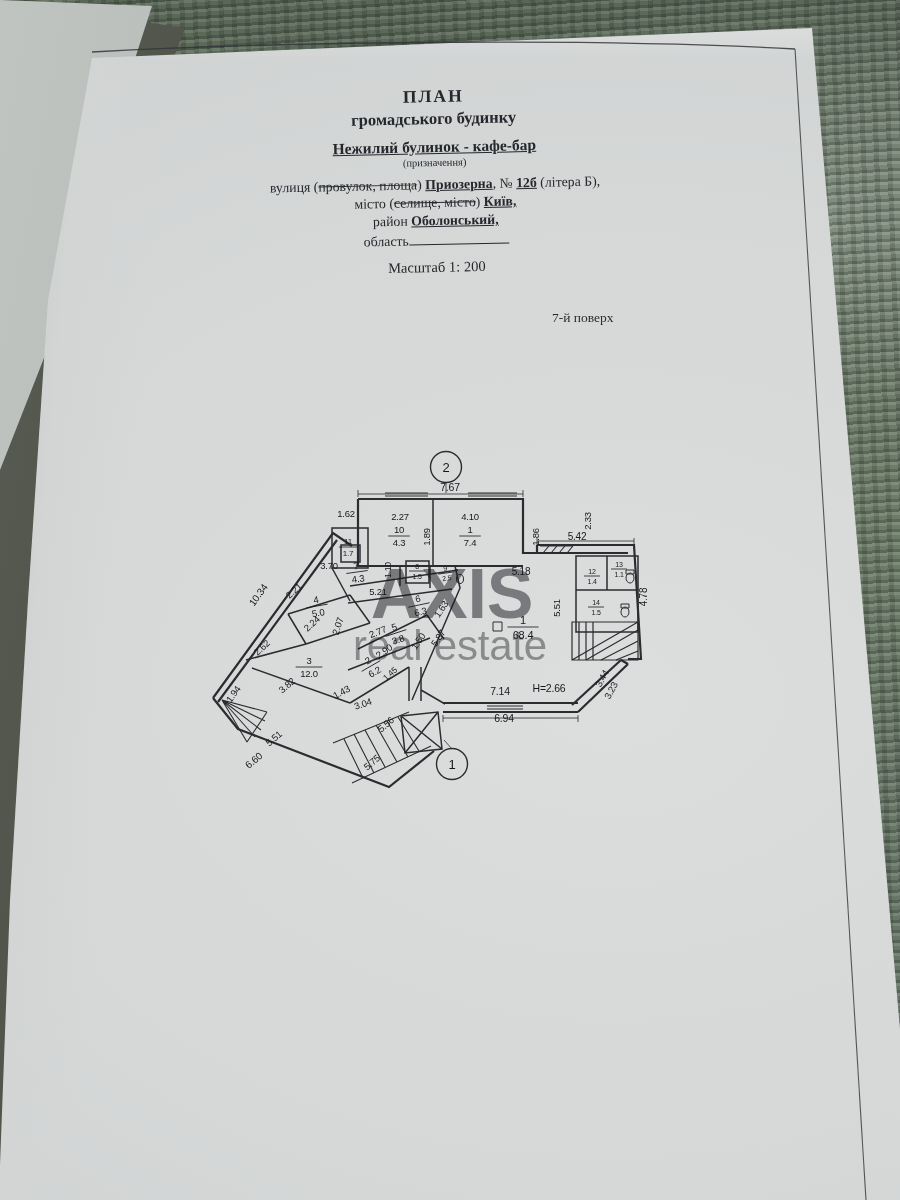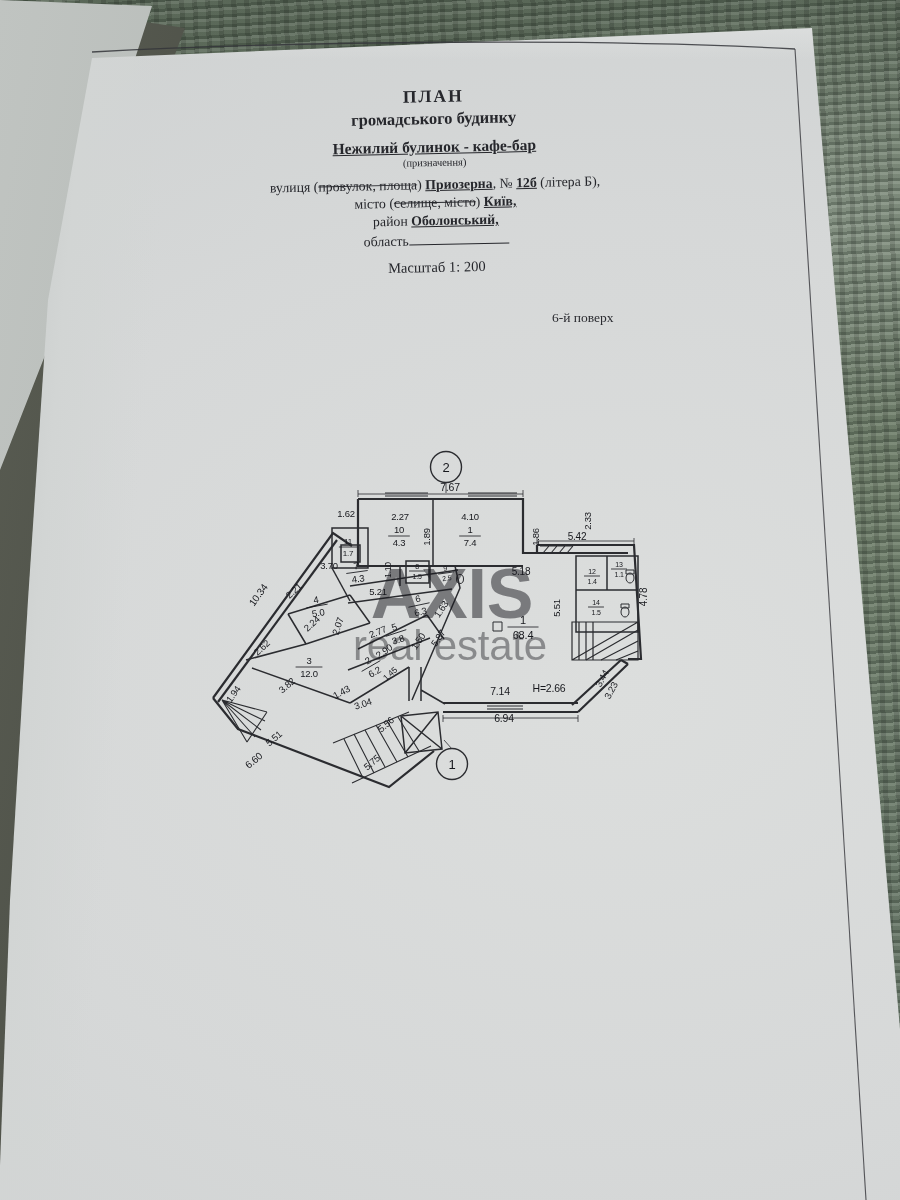--- a/index.html
+++ b/index.html
@@ -68,21 +68,21 @@
     <div class="t2">громадського будинку</div>
     <div class="sub">Нежилий булинок - кафе-бар</div>
     <div class="note">(призначення)</div>
     <div class="addr"><span>вулиця (</span><span class="st">провулок, площа</span><span>) </span><span class="bu">Приозерна</span><span>, № </span><span class="bu">12б</span><span> (літера Б),</span></div>
     <div class="addr2"><span>місто (</span><span class="st">селище, місто</span><span>) </span><span class="bu">Київ,</span></div>
     <div class="addr2"><span>район </span><span class="bu">Оболонський,</span></div>
     <div class="addr2"><span>область</span><span class="blank"></span></div>
     <div class="scale">Масштаб 1: 200</div>
   </div>
 
-  <div id="floor-label">6-й поверх</div>
+  <div id="floor-label">7-й поверх</div>
 
   <svg id="plan-svg" viewBox="0 0 900 1200">
 
     <g>
       <path class="frame" stroke-width="1.3" opacity="0.85" d="M92,52 C300,41 600,38 795,49"></path>
       <path class="frame" stroke-width="1.1" opacity="0.8" d="M795,49 L866,1200"></path>
     </g>
 
     <g class="wall" stroke-width="2.2">
       <path d="M358,499 H523 V553 L537,553"></path>

